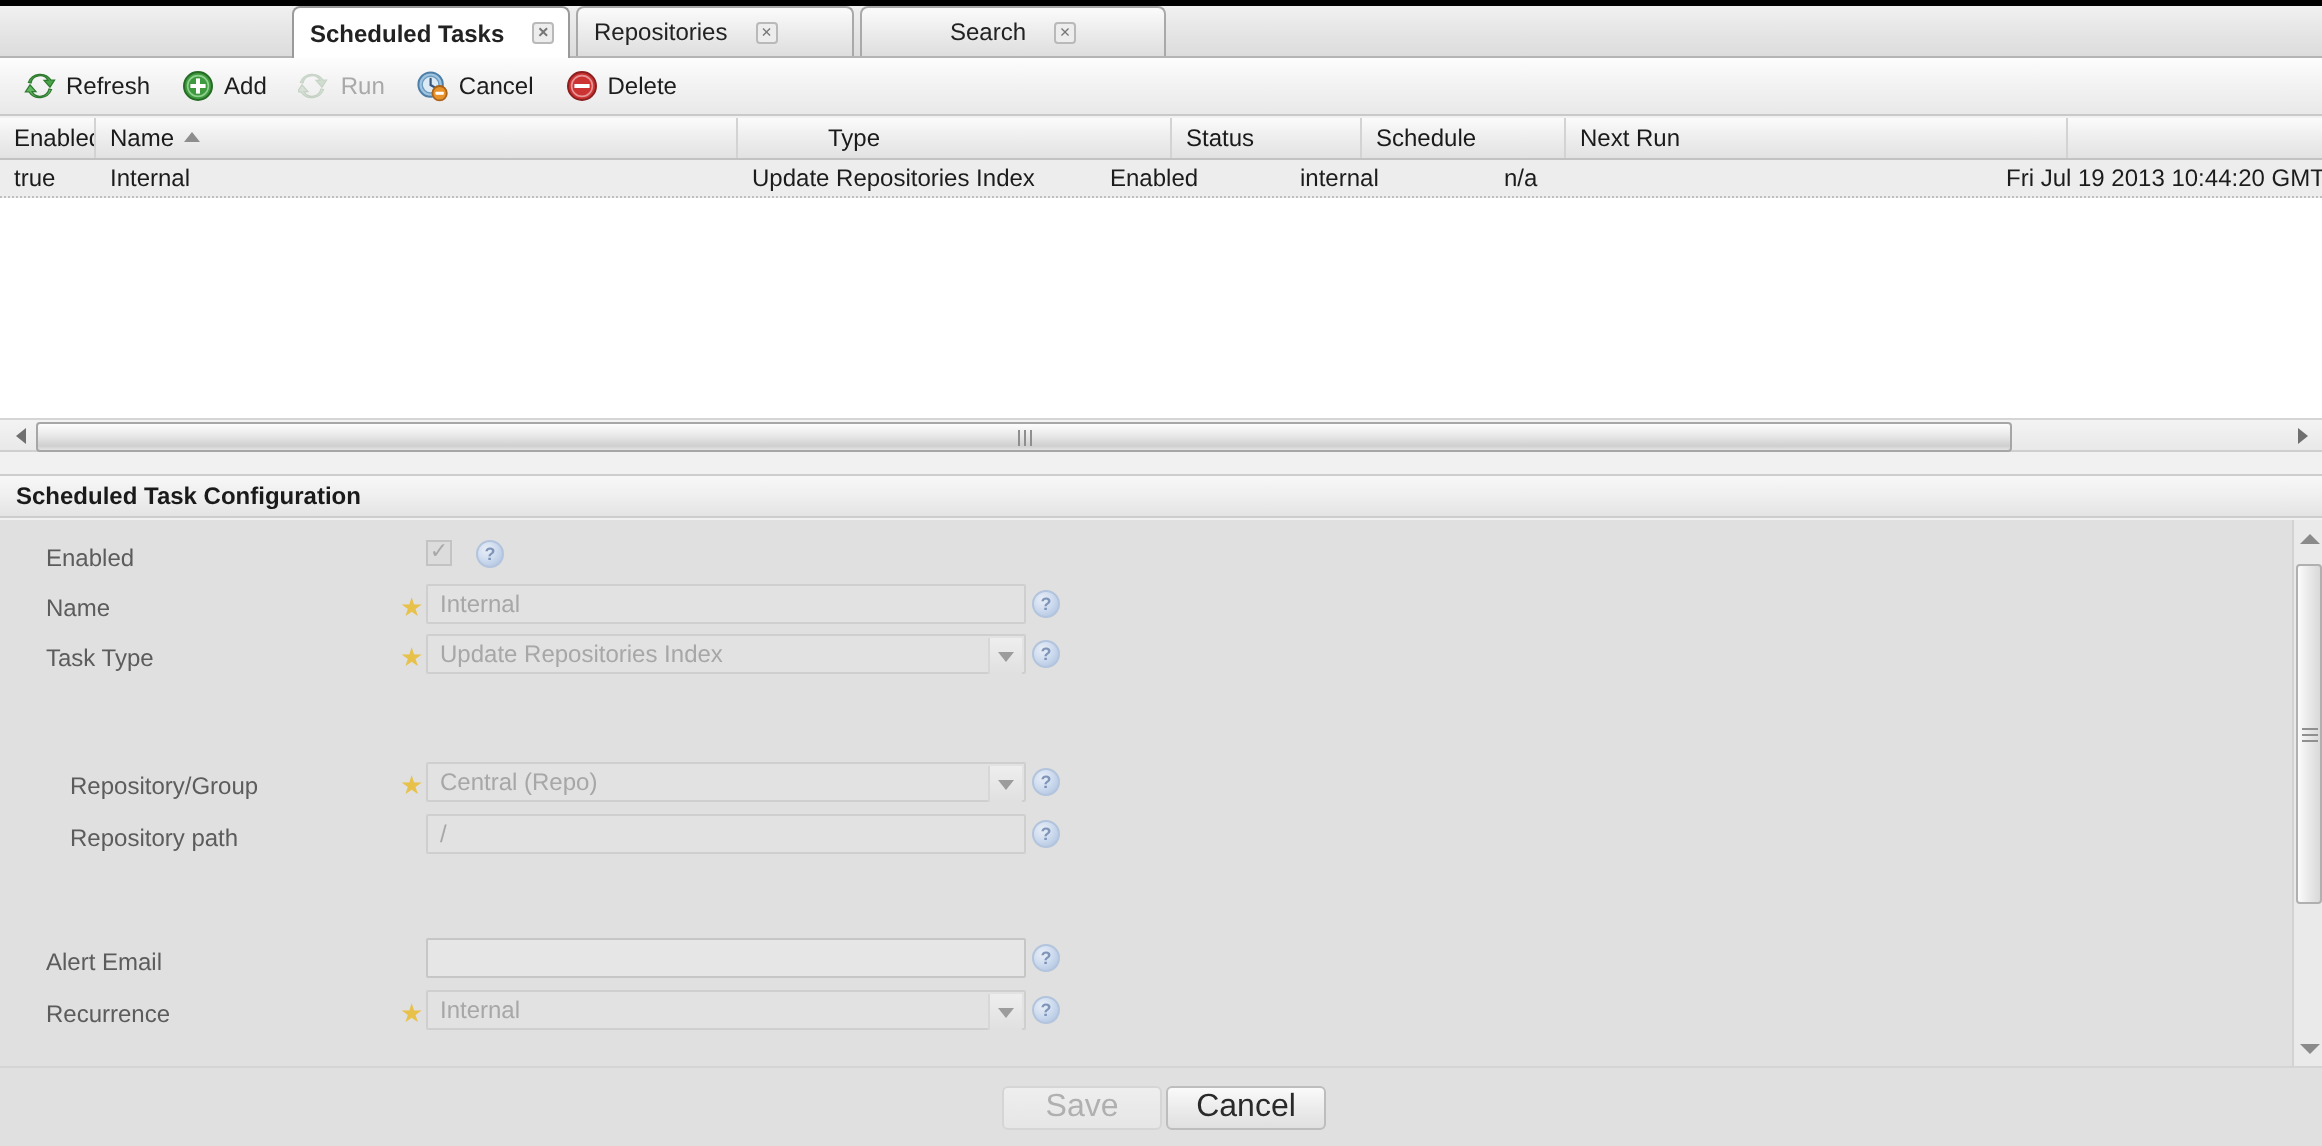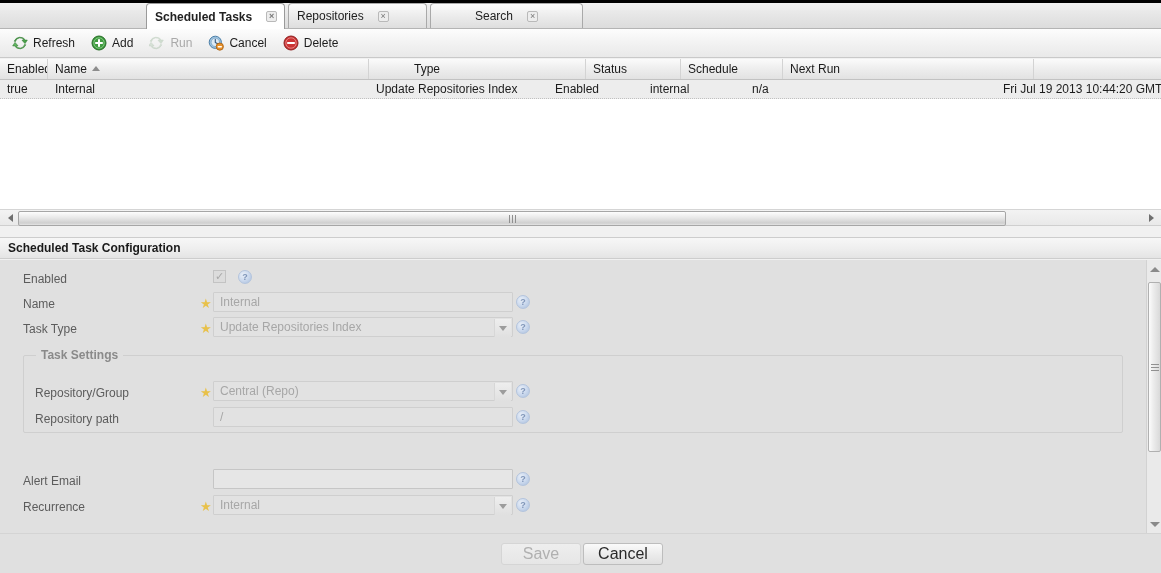--- a/index.html
+++ b/index.html
@@ -365,23 +365,20 @@
     </div>
     <span class="req-star" style="top:62px;">★</span>
     <div class="field combo" style="top:57px;width:300px;">
       <span>Update Repositories Index</span>
       <span class="combo-arrow">
           <span class="combo-tri"></span>
         </span>
     </div>
     <div class="help" style="left:516px;top:60px;">?</div>
 
-    <div class="fieldset" style="top:95px;">
-      <span class="fieldset-legend">Task Settings</span>
-    </div>
 
     <div class="frow" style="left:35px;top:122px;">
       <span class="flabel">Repository/Group</span>
     </div>
     <span class="req-star" style="top:126px;">★</span>
     <div class="field combo" style="top:121px;width:300px;">
       <span>Central (Repo)</span>
       <span class="combo-arrow">
           <span class="combo-tri"></span>
         </span>

